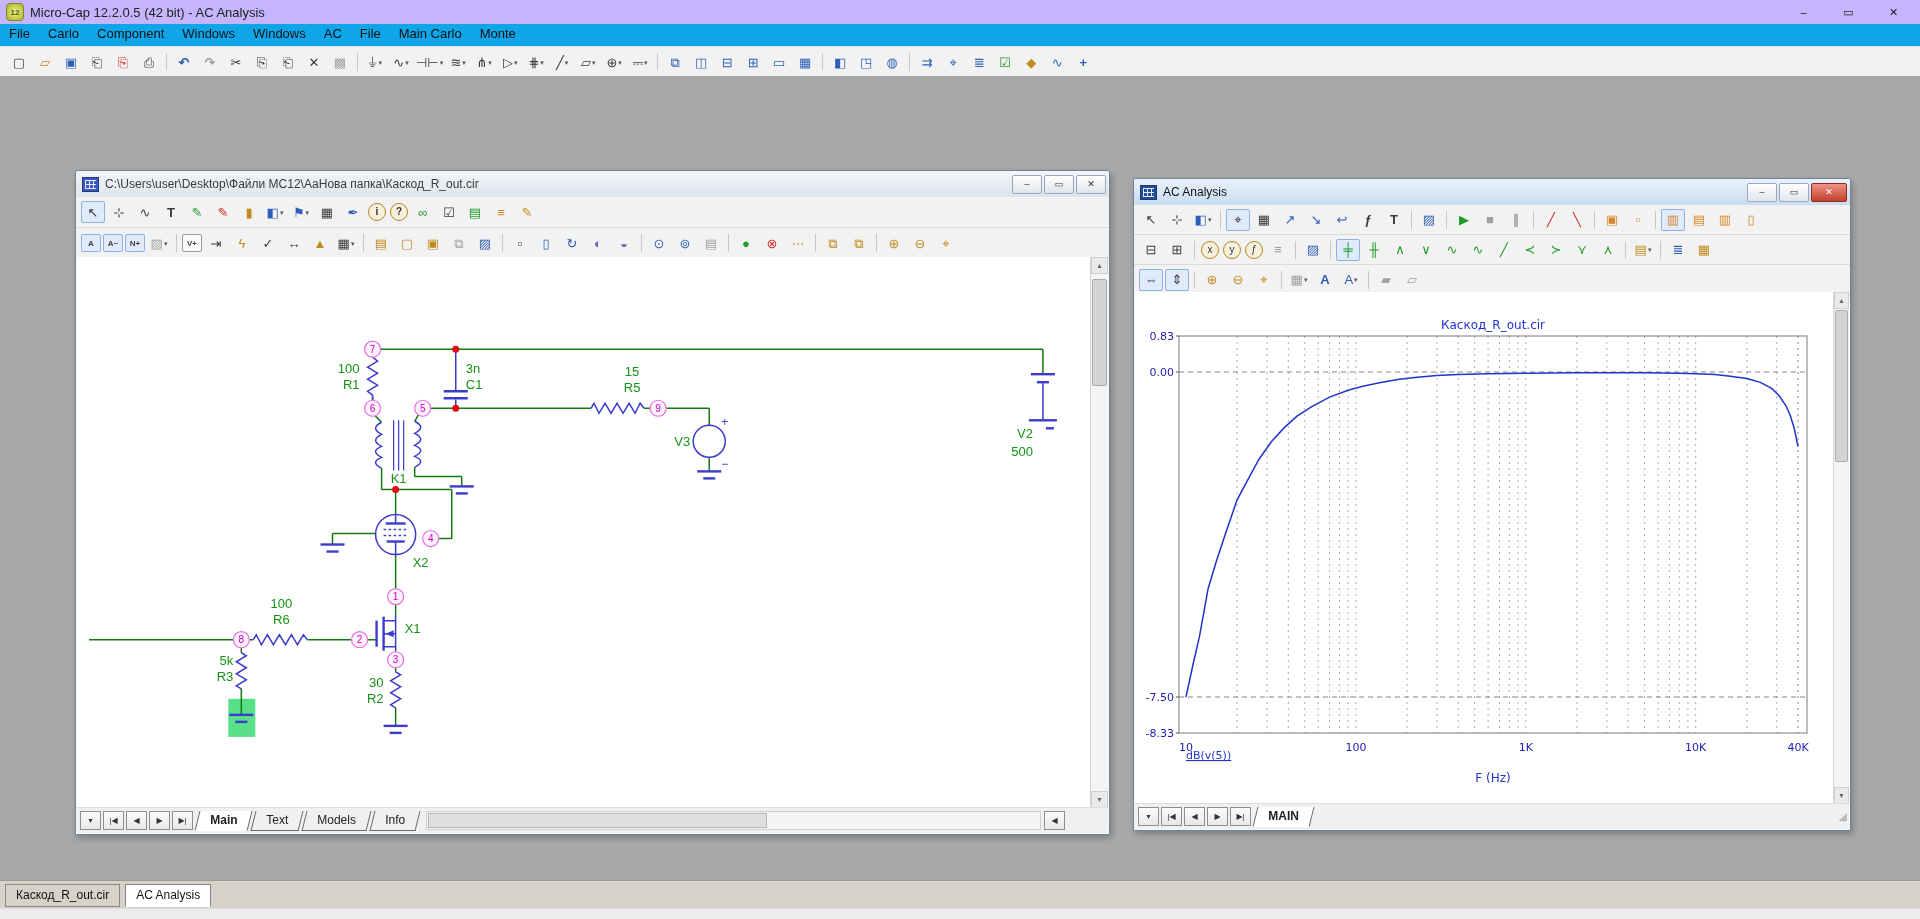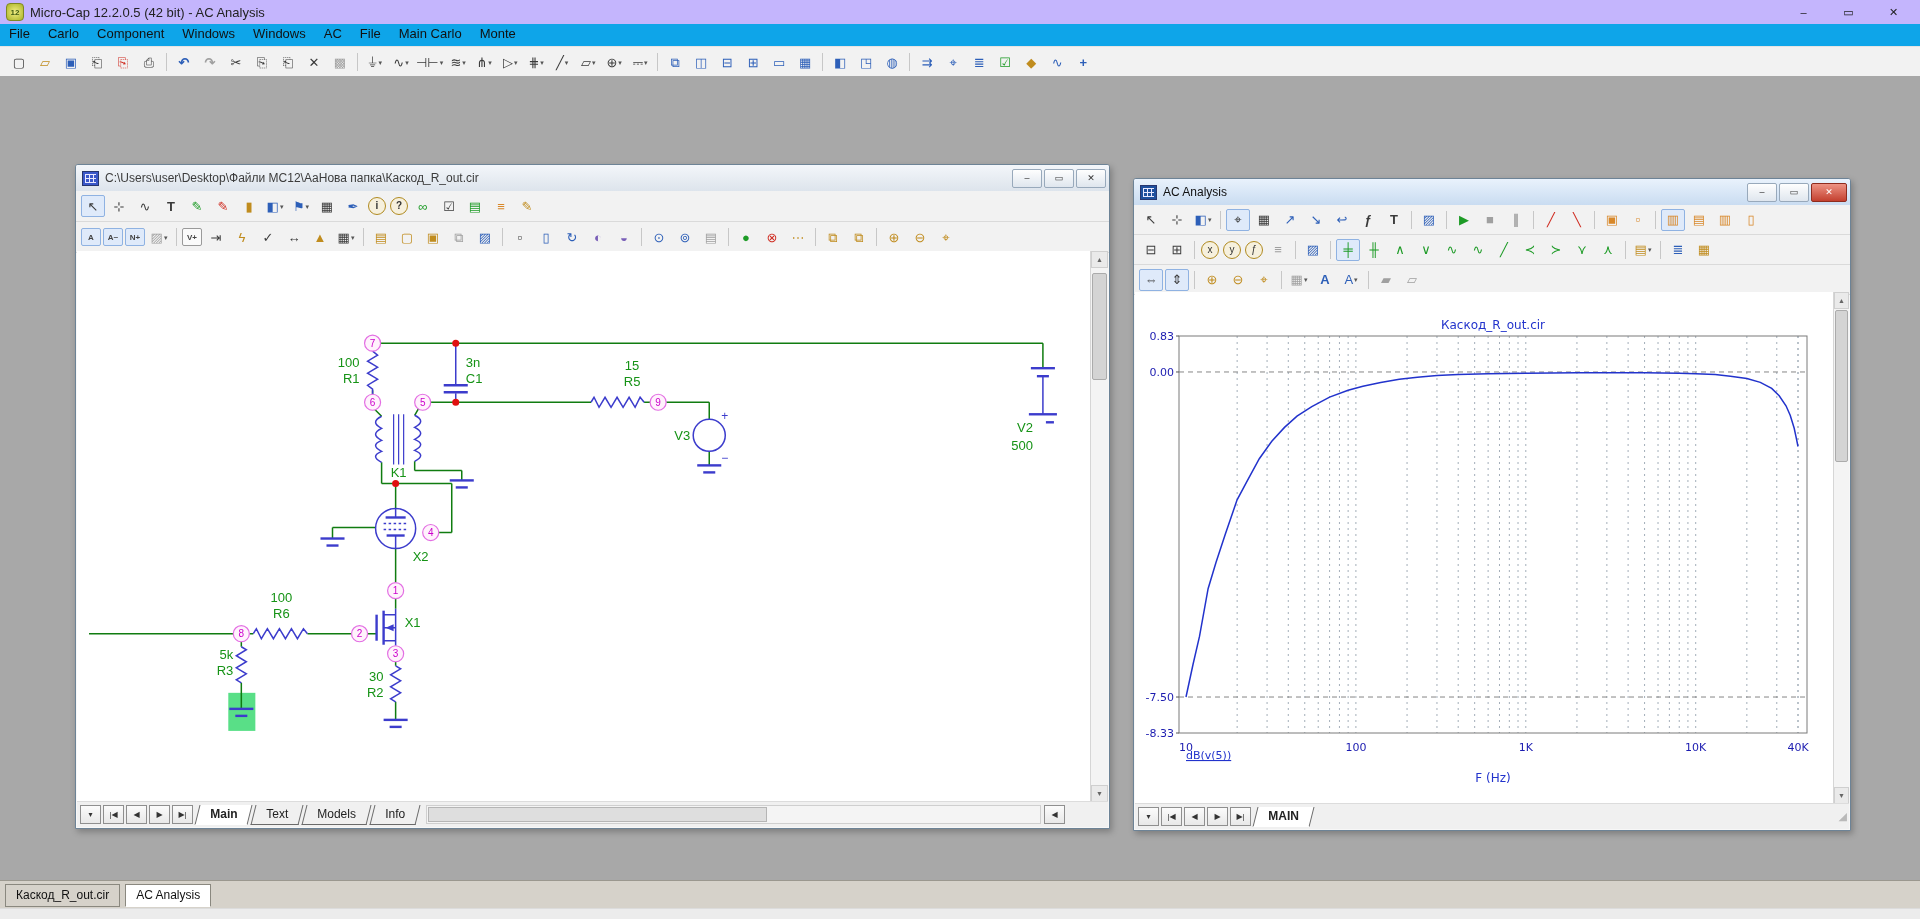--- a/index.html
+++ b/index.html
@@ -24,21 +24,21 @@
   .blue{color:#2d5fb8;} .green{color:#1d9b26;} .red{color:#cf2b20;} .gold{color:#c08c1e;}
   .orange{color:#d8882a;} .dim{color:#a0a0a0;} .purple{color:#7a5fb8;} .bold{font-weight:bold;}
   .mini{font:bold 8px "Liberation Sans",sans-serif;border:1px solid #9a9a9a;background:#fafafa;color:#444;min-width:18px;height:16px;}
   .mini.pressed{background:#dfeafa;border-color:#8fb2e2;}
   .circ{border:1px solid #b08a20;border-radius:50%;min-width:16px;height:16px;font-size:10px;color:#333;background:#f6f0dd;margin:0 2px;}
   
   .workspace{position:absolute;left:0;top:76px;width:1920px;height:804px;background:#a8a8a8;}
   
   .win{position:absolute;border:1px solid #6d8396;border-radius:3px 3px 0 0;background:#f0f0f0;
     box-shadow:0 0 0 1px rgba(255,255,255,.45) inset, 2px 3px 6px rgba(0,0,0,.25);}
-  .win.schematic{left:75px;top:164px;width:1033px;height:663px;}
+  .win.schematic{left:75px;top:170px;width:1033px;height:663px;}
   .win.ac{left:1133px;top:178px;width:716px;height:651px;}
   .ctitle{height:26px;display:flex;align-items:center;padding:0 3px 0 6px;border-radius:2px 2px 0 0;}
   .ctitle.inactive{background:linear-gradient(#f3f6fa,#dde4ec);color:#3c3c3c;}
   .ctitle.active{background:linear-gradient(#e9f2fc,#c9dcf1);color:#111;}
   .ctitle .txt{font-size:12px;margin-left:6px;white-space:nowrap;overflow:hidden;}
   .cbtns{margin-left:auto;display:flex;gap:2px;}
   .wbtn{width:28px;height:17px;border:1px solid #98a9bb;border-radius:2px;background:linear-gradient(#fefefe,#dfe6ee);
     display:flex;align-items:center;justify-content:center;font-size:9px;color:#333;}
   .wbtn.closered{background:linear-gradient(#ee9384,#c3402f);color:#fff;border-color:#8e2c1f;width:34px;}
   .docico{width:15px;height:13px;background:#3a57c9;border:1px solid #27366f;position:relative;}

